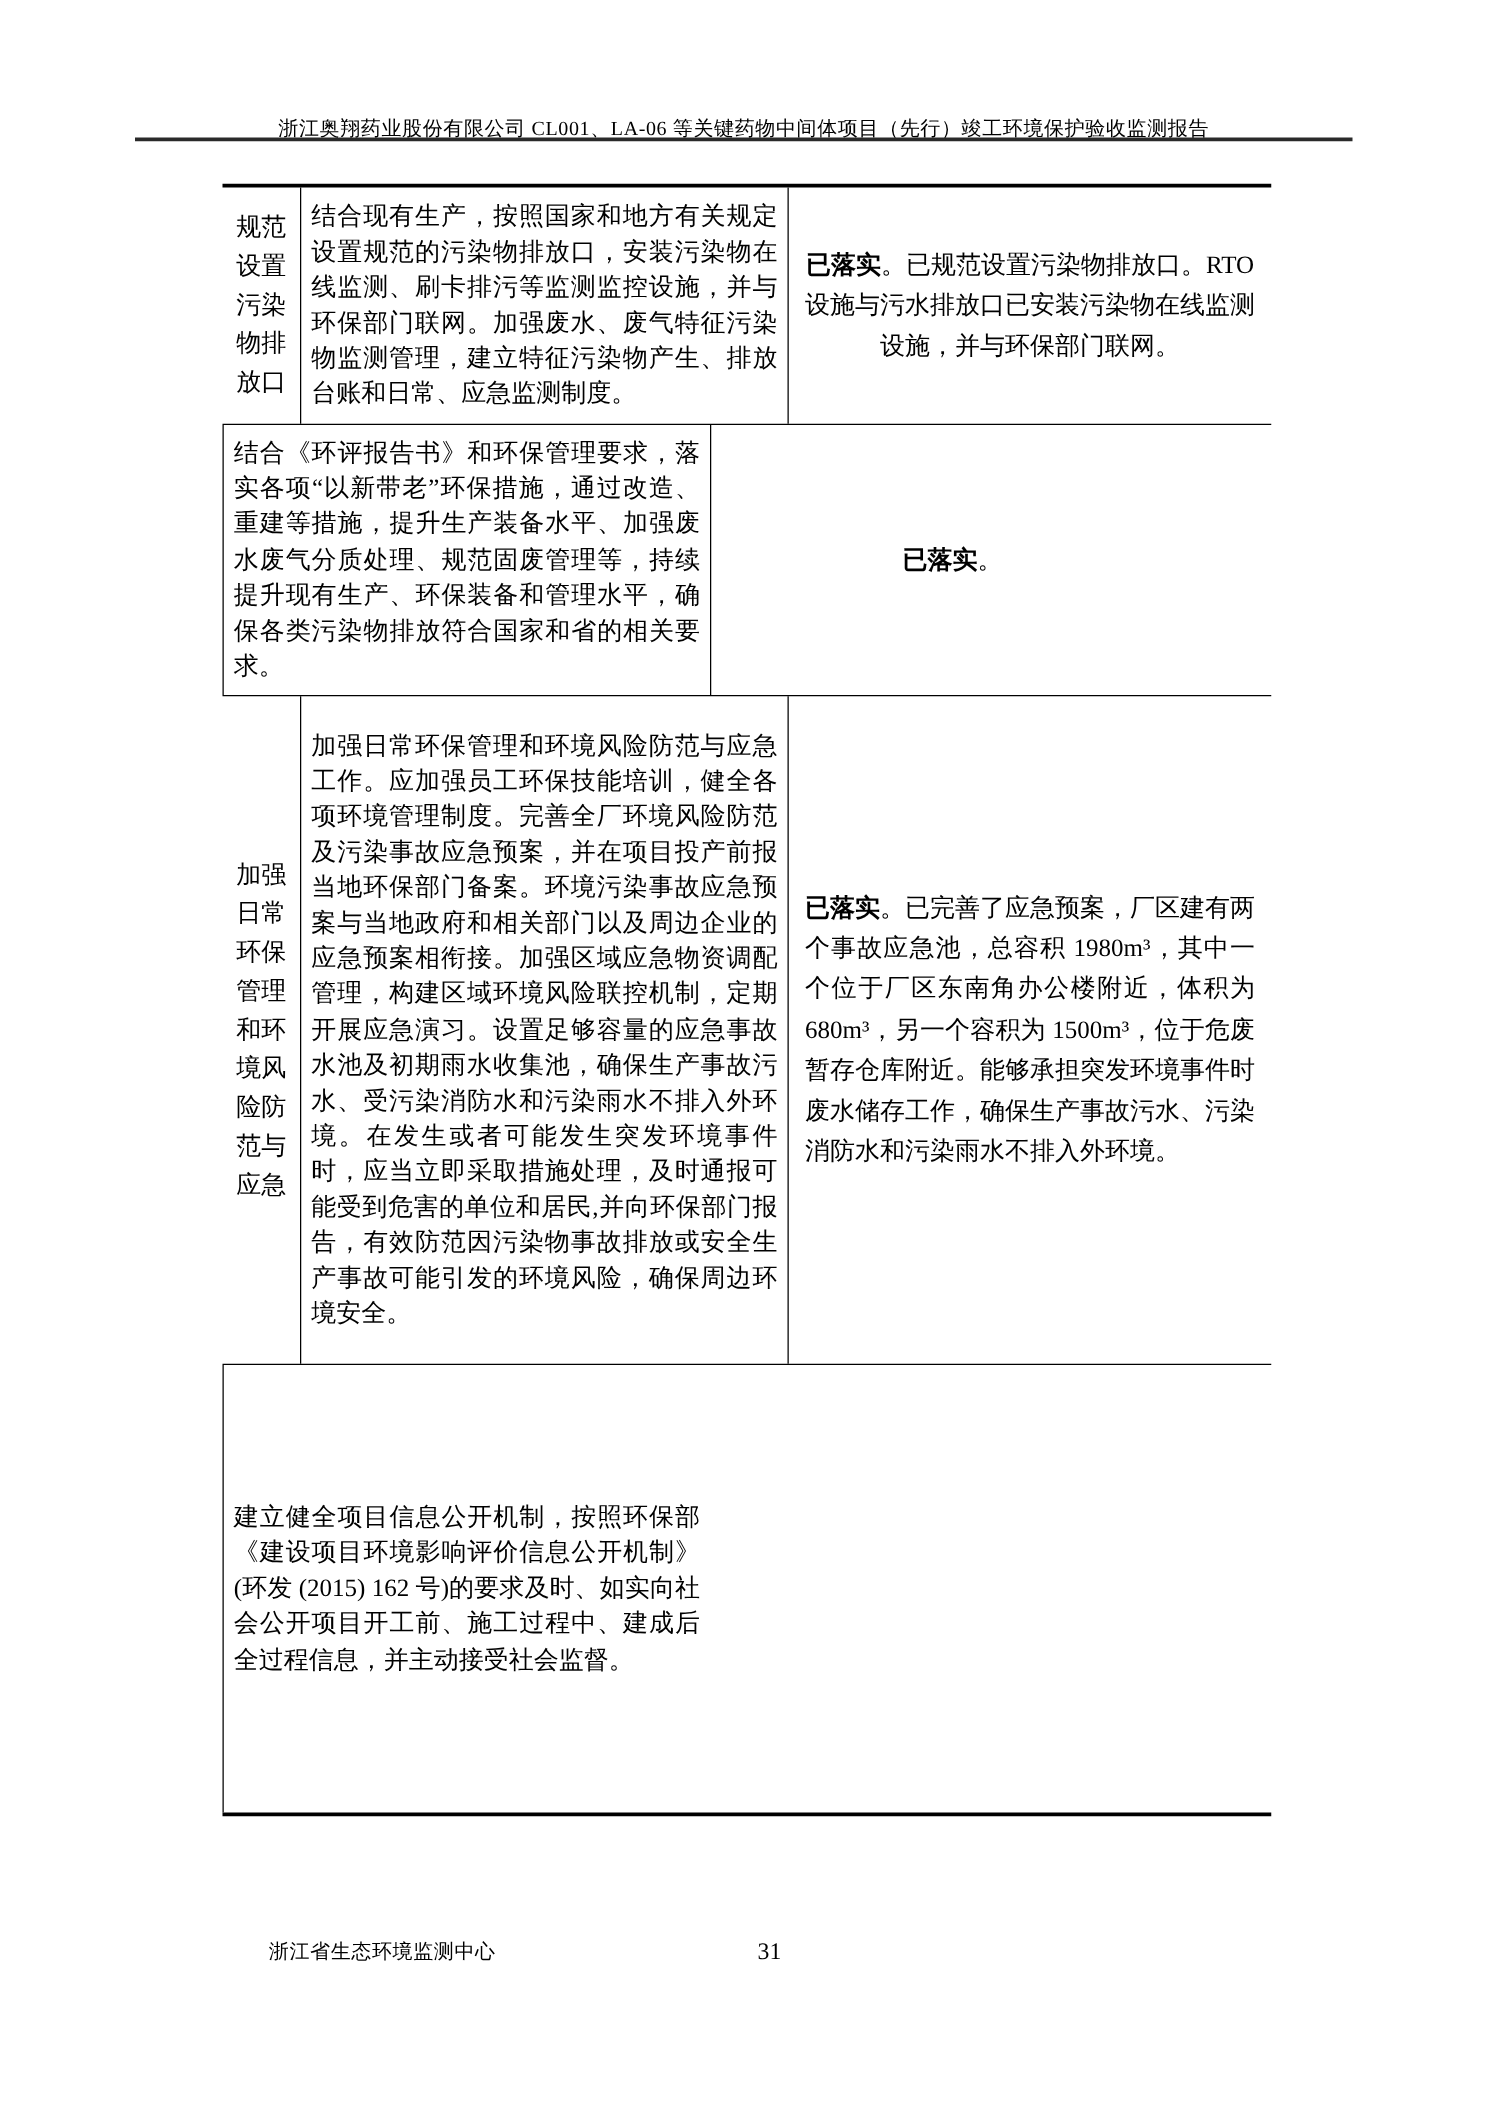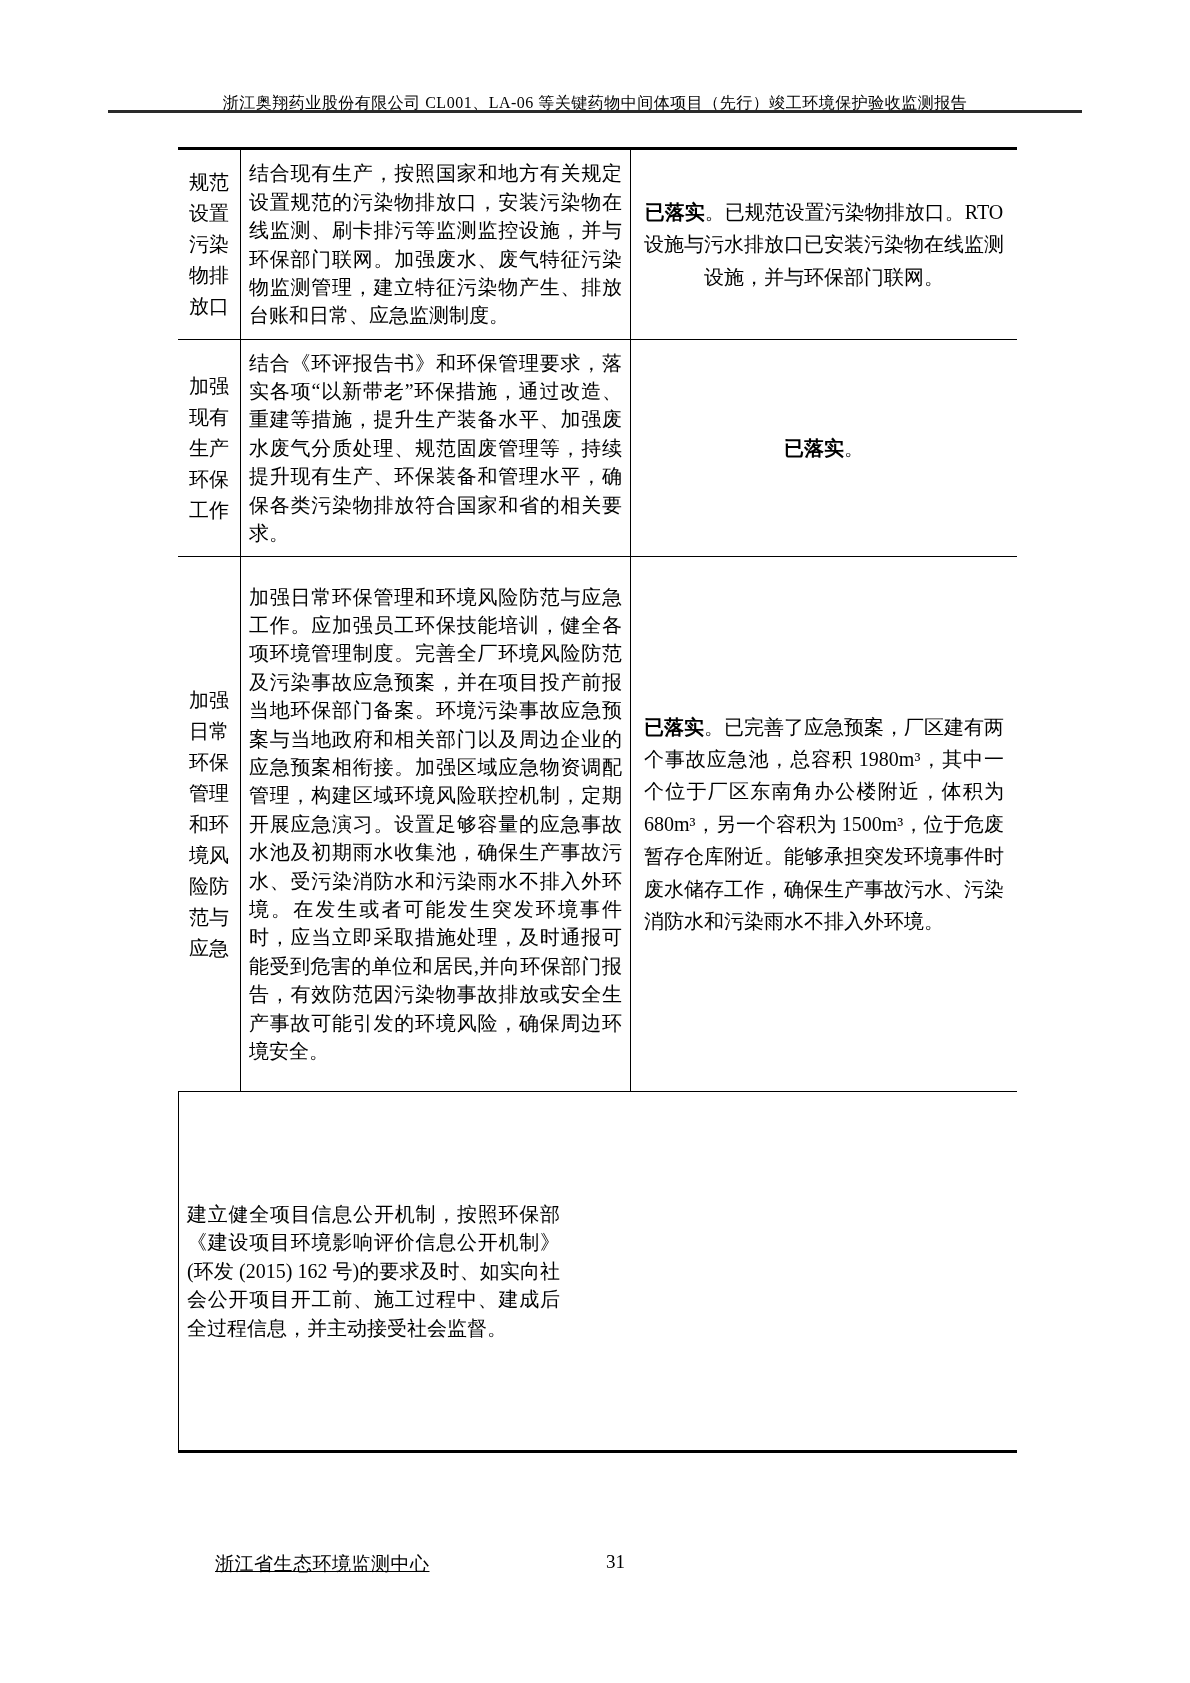--- a/index.html
+++ b/index.html
@@ -38,21 +38,21 @@
   .cell-status{
     width:387px;border-left:1.5px solid #000;
     padding:6px 13px;line-height:1.62;align-items:center;
   }
   .cell-status .txt{text-align:justify;width:100%;}
   .status-center{justify-content:center;}
   .status-center .txt{text-align:center;}
   .status-top{align-items:flex-start;}
   b{font-weight:700;}
   .footer-org{
-    position:absolute;top:1551px;left:215px;font-size:19px;letter-spacing:.5px;text-decoration:underline;
+    position:absolute;top:1551px;left:215px;font-size:16px;letter-spacing:.5px;
   }
   .footer-page{
     position:absolute;top:1551px;left:606px;font-size:19px;
   }
 </style>
 </head>
 <body>
 
 <div class="header-title">浙江奥翔药业股份有限公司 CL001、LA-06 等关键药物中间体项目（先行）竣工环境保护验收监测报告</div>
 <div class="header-rule"></div>
@@ -65,23 +65,20 @@
     </div>
     <div class="cell cell-req">
       <div class="txt">结合现有生产，按照国家和地方有关规定设置规范的污染物排放口，安装污染物在线监测、刷卡排污等监测监控设施，并与环保部门联网。加强废水、废气特征污染物监测管理，建立特征污染物产生、排放台账和日常、应急监测制度。</div>
     </div>
     <div class="cell cell-status status-center">
       <div class="txt"><b>已落实</b><span>。已规范设置污染物排放口。RTO 设施与污水排放口已安装污染物在线监测设施，并与环保部门联网。</span></div>
     </div>
   </div>
 
   <div class="t-row r2">
-    <div class="cell cell-label">
-      <span class="txt">加强现有生产环保工作</span>
-    </div>
     <div class="cell cell-req">
       <div class="txt">结合《环评报告书》和环保管理要求，落实各项“以新带老”环保措施，通过改造、重建等措施，提升生产装备水平、加强废水废气分质处理、规范固废管理等，持续提升现有生产、环保装备和管理水平，确保各类污染物排放符合国家和省的相关要求。</div>
     </div>
     <div class="cell cell-status status-center">
       <div class="txt"><b>已落实</b><span>。</span></div>
     </div>
   </div>
 
   <div class="t-row r3">
     <div class="cell cell-label">

